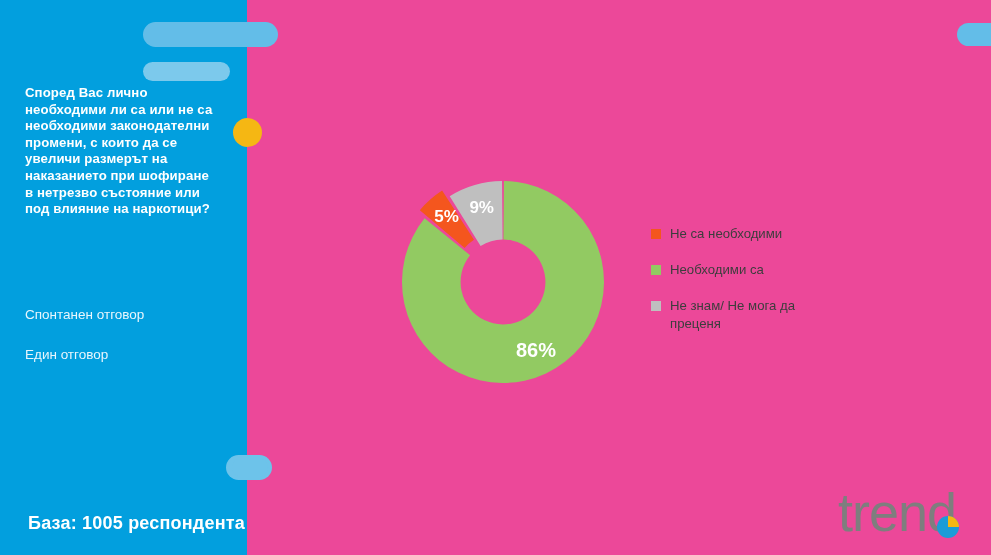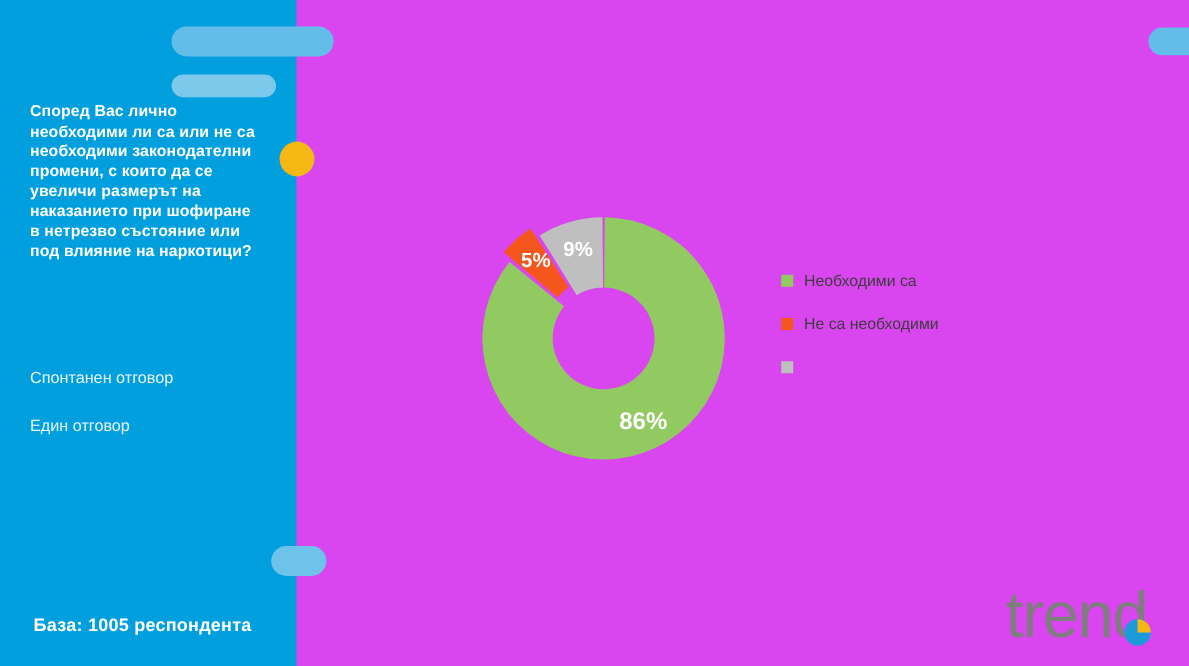--- a/index.html
+++ b/index.html
@@ -8,21 +8,21 @@
     width: 991px;
     height: 555px;
     overflow: hidden;
     background: #ffffff;
     font-family: "Liberation Sans", "DejaVu Sans", sans-serif;
   }
   .slide {
     position: relative;
     width: 991px;
     height: 555px;
-    background: #d946ef;
+    background: #ec4899;
     overflow: hidden;
   }
 
   
   .sidebar {
     position: absolute;
     left: 0; top: 0;
     width: 247px;
     height: 555px;
     background: #029FDE;
@@ -51,21 +51,21 @@
     line-height: 17px;
     z-index: 4;
   }
   .subnote-1 { top: 282px; margin-top: 24px; }
   .subnote-2 { top: 346px; }
   .base {
     position: absolute;
     left: 28px;
     top: 513px;
     color: #ffffff;
-    font-size: 15px;
+    font-size: 18px;
     font-weight: bold;
     letter-spacing: 0.2px;
     z-index: 4;
   }
 
   
   .deco { position: absolute; z-index: 3; }
   .pill-top {
     left: 143px; top: 22px;
     width: 135px; height: 25px;
@@ -189,29 +189,31 @@
         <path id="slice-1" d="M 31.85 42.13 A 101 101 0 0 1 54.11 22.50 L 85.98 71.65 A 42.42 42.42 0 0 0 76.62 79.90 Z" fill="#F4561E"></path>
       </g>
       <text id="lbl-0" class="slice-label label-86" text-anchor="middle" dominant-baseline="middle" x="148.0" y="184.2">86%</text>
       <text id="lbl-1" class="slice-label label-5" text-anchor="middle" dominant-baseline="middle" x="58.5" y="49.9">5%</text>
       <text id="lbl-2" class="slice-label label-9" text-anchor="middle" dominant-baseline="middle" x="93.7" y="40.6">9%</text>
     </svg>
   </div>
 
   <div class="legend">
     <div class="legend-item">
+      <span class="legend-swatch" id="sw-1" style="background: rgb(244, 86, 30);"></span>
+      <span class="legend-label">Не са необходими</span>
+    </div>
+    <div class="legend-item">
       <span class="legend-swatch" id="sw-0" style="background: rgb(146, 202, 98);"></span>
       <span class="legend-label">Необходими са</span>
     </div>
     <div class="legend-item">
-      <span class="legend-swatch" id="sw-1" style="background: rgb(244, 86, 30);"></span>
-      <span class="legend-label">Не са необходими</span>
-    </div>
-    <div class="legend-item">
       <span class="legend-swatch" id="sw-2" style="background: rgb(191, 191, 191);"></span>
+      <span class="legend-label">Не знам/ Не мога да
+преценя</span>
     </div>
   </div>
 
   <div class="logo">
     <svg width="140" height="62" viewBox="0 0 140 62">
       <text id="logo-text" x="0" y="46" font-family="'Liberation Sans','DejaVu Sans',sans-serif" font-size="54" font-weight="400" letter-spacing="-1" fill="#7E7E7E">trend</text>
       <g>
         <circle id="logo-mark-bg" cx="110" cy="42" r="11" fill="#1B9CD8"></circle>
         <path id="logo-mark-wedge" d="M110 42 L110 31 A11 11 0 0 1 121 42 Z" fill="#F5B713"></path>
       </g>

